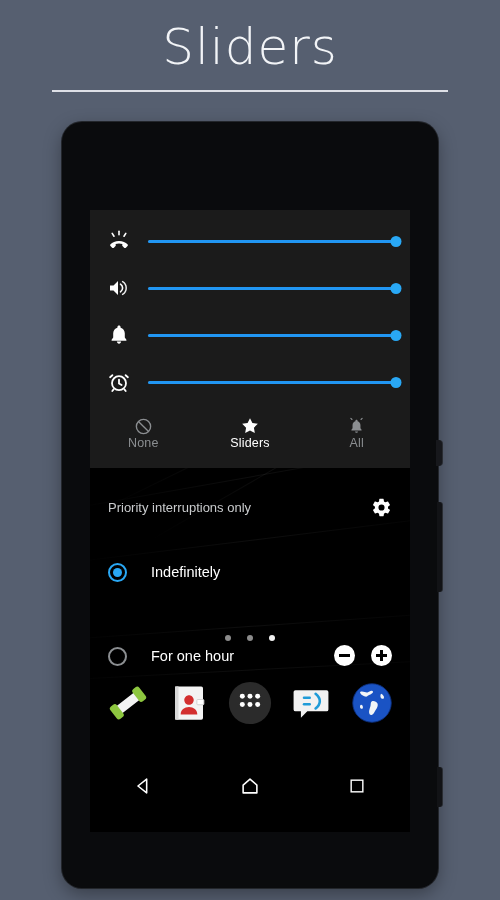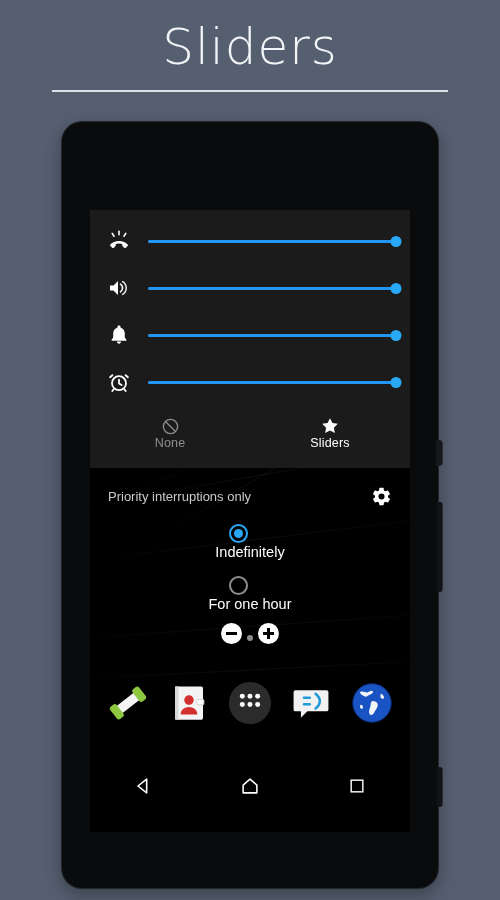--- a/index.html
+++ b/index.html
@@ -181,36 +181,35 @@
     position: absolute;
     left: 0; top: 258px;
     width: 320px;
     z-index: 3;
   }
   #priority-header {
     position: relative;
     height: 56px;
     display: flex;
     align-items: center;
-    padding: 0 18px;
+    padding: 11px 18px;
   }
   #priority-header-text {
     font-size: 13px;
     color: #c9cbcd;
     flex: 1;
   }
   .opt-row {
     position: relative;
     display: flex;
     align-items: flex-start;
     padding: 0 18px;
-    flex-direction: column;
   }
   #opt-indefinitely { height: 52px; align-items: center; }
-  #opt-onehour { height: 68px; align-items: center; }
+  #opt-onehour { height: 68px; align-items: flex-end; }
 
   .radio {
     width: 19px; height: 19px;
     border-radius: 50%;
     border: 2px solid #8b8e91;
     box-sizing: border-box;
     flex: 0 0 19px;
     position: relative;
     margin-right: 24px;
   }
@@ -418,20 +417,31 @@
 
         <div class="mode-btn active">
           <div class="mode-icon">
             <svg width="20" height="20" viewBox="0 0 24 24" fill="#ffffff">
               <path d="M12 2.6l2.9 5.9 6.5.9-4.7 4.6 1.1 6.5-5.8-3-5.8 3 1.1-6.5L2.6 9.4l6.5-.9z"></path>
             </svg>
           </div>
           <div class="mode-label">Sliders</div>
         </div>
 
+        <div class="mode-btn">
+          <div class="mode-icon">
+            <svg width="19" height="19" viewBox="0 0 24 24" fill="#8b8e91">
+              <path d="M12 3.6c-.8 0-1.4.6-1.4 1.4v.5c-2.2.6-3.6 2.5-3.6 4.8v3.8l-1.4 1.9v.9h12.8v-.9l-1.4-1.9v-3.8c0-2.3-1.5-4.2-3.6-4.8v-.5c0-.8-.6-1.4-1.4-1.4z"></path>
+              <path d="M10.2 18.2c0 1 .8 1.8 1.8 1.8s1.8-.8 1.8-1.8h-3.6z"></path>
+              <path d="M6.3 3.1 4.9 1.8" stroke="#8b8e91" stroke-width="1.5" stroke-linecap="round"></path>
+              <path d="M17.7 3.1 19.1 1.8" stroke="#8b8e91" stroke-width="1.5" stroke-linecap="round"></path>
+            </svg>
+          </div>
+          <div class="mode-label">All</div>
+        </div>
 
       </div>
     </div>
 
     <div id="priority-block">
 
       <div id="priority-header">
         <div id="priority-header-text">Priority interruptions only</div>
         <div style="display:flex;align-items:center;">
           <svg width="21" height="21" viewBox="0 0 24 24" fill="#ffffff">

